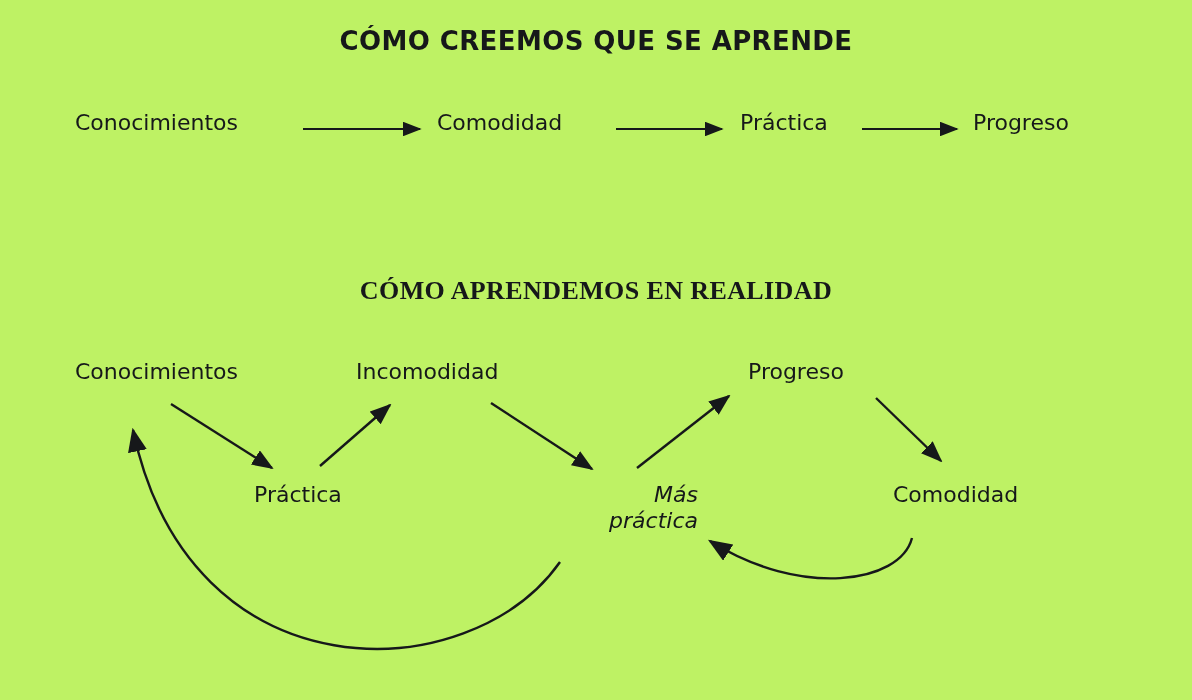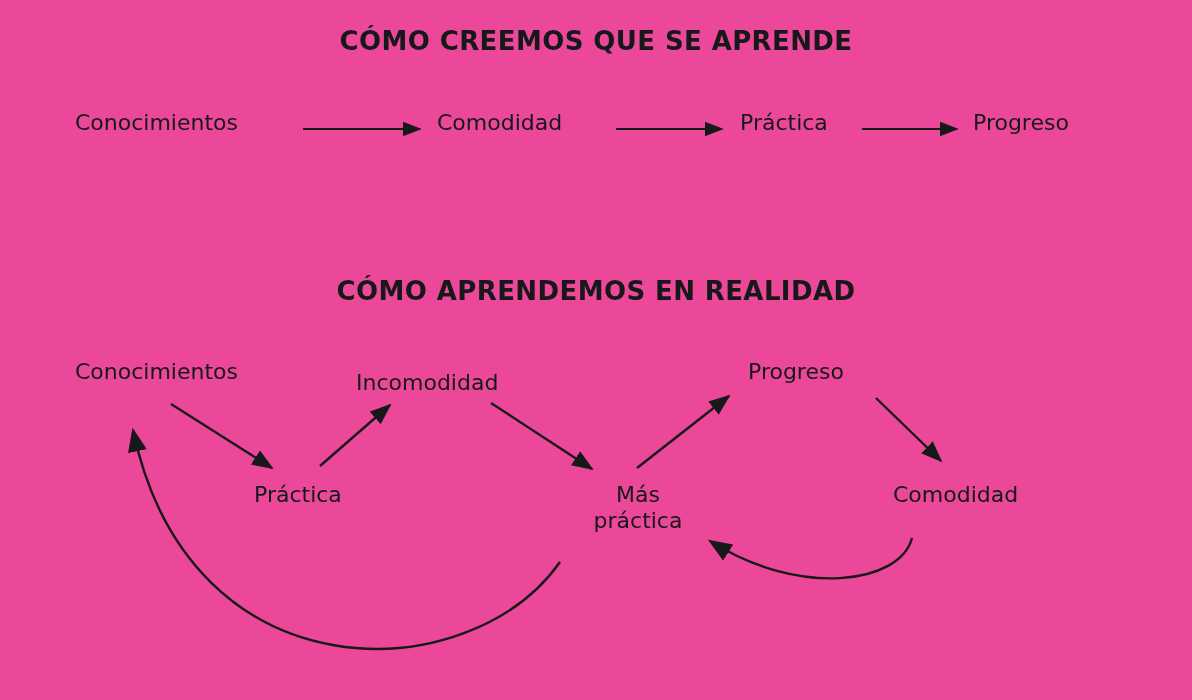--- a/index.html
+++ b/index.html
@@ -11,21 +11,21 @@
     width: 1192px;
     height: 700px;
     font-family: "Liberation Sans", sans-serif;
     color: #1a1a1a;
     overflow: hidden;
   }
   #page {
     position: relative;
     width: 1192px;
     height: 700px;
-    background: #ec4899;
+    background: #bef264;
   }
   .diagram-svg {
     position: absolute;
     left: 0;
     top: 0;
     width: 1192px;
     height: 700px;
   }
   .title {
     position: absolute;
@@ -33,42 +33,42 @@
     width: 1192px;
     text-align: center;
     font-family: "DejaVu Sans", sans-serif;
     font-weight: bold;
     font-size: 26px;
     letter-spacing: 0.4px;
     color: #16181a;
     white-space: nowrap;
   }
   #title-believe { top: 26px; }
-  #title-reality { top: 276px; }
+  #title-reality { top: 276px; font-family: Liberation Serif, serif; }
 
   .node {
     position: absolute;
     font-family: "DejaVu Sans", sans-serif;
     font-weight: 400;
     font-size: 22px;
     color: #16181a;
     white-space: nowrap;
     line-height: 1.18;
   }
-  .node.two-line { white-space: normal; text-align: center; }
+  .node.two-line { white-space: normal; text-align: right; font-style: italic; }
 
   
   #n1-conocimientos { left: 75px;  top: 110px; }
   #n1-comodidad     { left: 437px; top: 110px; }
   #n1-practica      { left: 740px; top: 110px; }
   #n1-progreso      { left: 973px; top: 110px; }
 
   
   #n2-conocimientos { left: 75px;  top: 359px; }
-  #n2-incomodidad   { left: 356px; top: 370px; }
+  #n2-incomodidad   { left: 356px; top: 359px; }
   #n2-progreso      { left: 748px; top: 359px; }
   #n2-practica      { left: 254px; top: 482px; }
   #n2-comodidad     { left: 893px; top: 482px; }
   #n2-mas-practica  { left: 578px; top: 482px; width: 120px; }
 </style>
 </head>
 <body>
 
 <div id="page">
 

